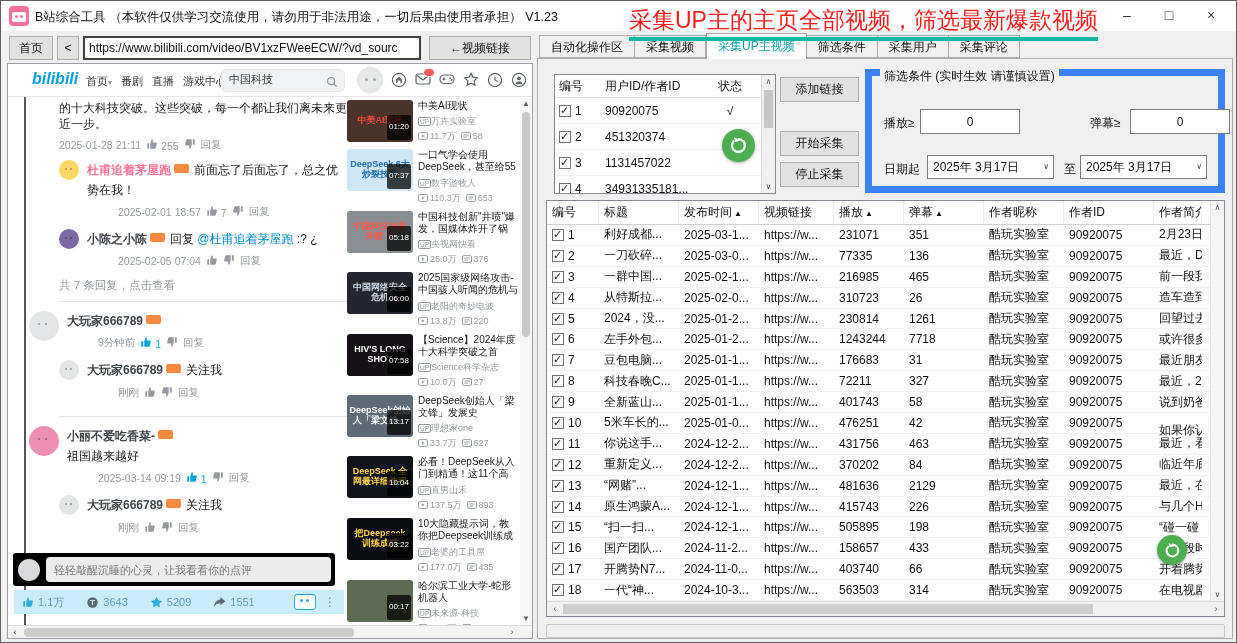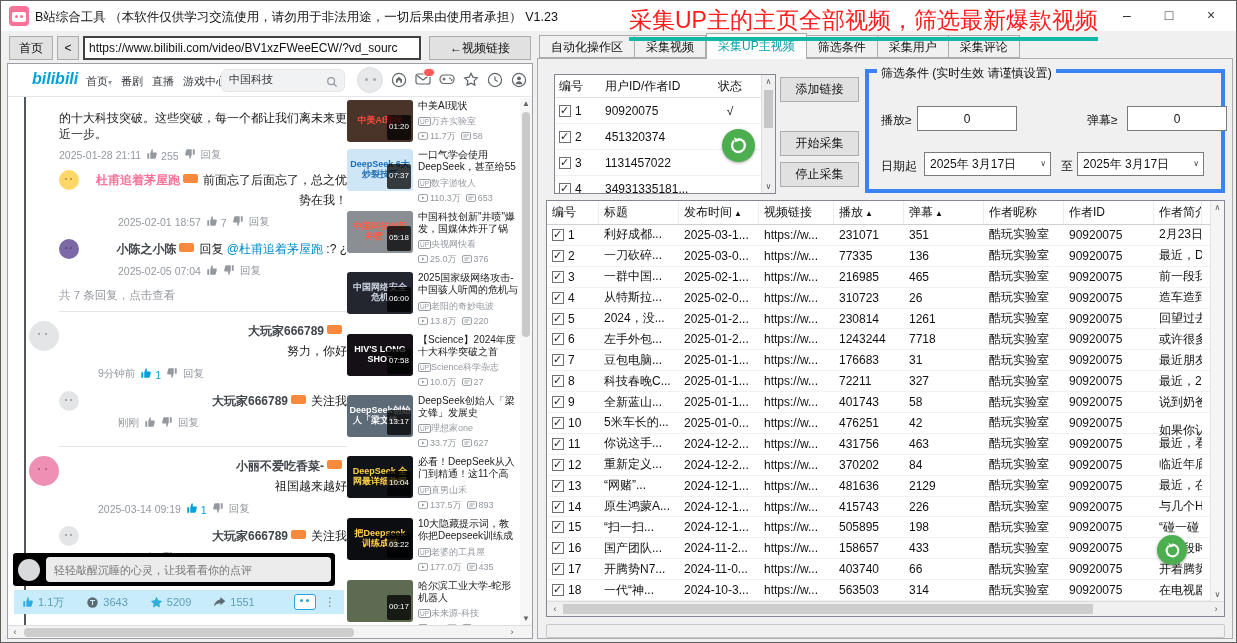--- a/index.html
+++ b/index.html
@@ -39,30 +39,30 @@
   .bili-search { position:absolute; left:213px; top:5px; width:124px; height:23px; background:#f1f2f3; border:1px solid #e3e5e7; border-radius:6px; }
   .bili-search input { position:absolute; left:7px; top:3px; width:92px; border:none; background:transparent; font-size:11px; color:#31343a; outline:none; }
   .search-ico { position:absolute; right:6px; top:4px; }
   #hdr-icons { position:absolute; left:349px; top:3px; display:flex; gap:8px; align-items:center; }
   .hdr-avatar { width:26px; height:26px; border-radius:50%; background:#e7e9eb; border:1px solid #dcdee0; position:relative; }
   .hdr-avatar:before{content:"";position:absolute;left:7px;top:10px;width:3px;height:3px;border-radius:50%;background:#aaa;box-shadow:8px 0 0 #aaa;}
   .hico { position:relative; width:16px; height:16px; }
   .hico svg { display:block; }
   .mail-badge { position:absolute; right:-4px; top:-4px; width:12px; height:9px; background:#fa5a57; border-radius:5px; border:1px solid #fff; }
 
-  #comments { position:absolute; left:20px; top:43px; width:319px; height:456px; overflow:hidden; padding-top:4px; }
+  #comments { position:absolute; left:20px; top:33px; width:319px; height:456px; overflow:hidden; padding-top:4px; }
   .c-lead { margin-left:31px; font-size:12px; color:#18191c; line-height:1.3; }
   .c-meta { display:flex; align-items:center; gap:5px; color:#9499a0; font-size:10.5px; margin:6px 0 8px 31px; }
   .c-item { display:flex; margin-left:1px; margin-bottom:2px; }
   .c-item.reply { margin-left:31px; }
   .c-avatar { flex:none; width:30px; height:30px; border-radius:50%; margin-right:8px; position:relative; }
   .c-item.reply .c-avatar { width:20px; height:20px; }
   .c-avatar:before{content:"";position:absolute;left:30%;top:40%;width:2px;height:2px;border-radius:50%;background:rgba(0,0,0,.35);box-shadow:7px 0 0 rgba(0,0,0,.35);}
   .c-item.reply .c-avatar:before{box-shadow:5px 0 0 rgba(0,0,0,.35);}
-  .c-body { flex:1; min-width:0;text-align:right; }
+  .c-body { flex:1; min-width:0; }
   .c-name { font-size:12px; color:#41454c; font-weight:bold; margin-right:3px; }
   .lv-badge { display:inline-block; width:15px; height:9px; border-radius:2px; background:#fa8940; vertical-align:1px; margin-right:5px; }
   .c-text { font-size:12px; color:#18191c; line-height:1.45; margin-top:3px; }
   .c-text.inline { display:inline; margin:0; }
   .link { color:#008ac5; }
   .c-divider { height:1px; background:#e3e5e7; margin:8px 0 9px 31px; }
   .view-more { margin-left:31px; font-size:11.5px; color:#9499a0; margin-bottom:4px; }
 
   #c-input { position:absolute; left:5px; top:489px; width:322px; height:33px; background:#000; border-radius:3px; display:flex; align-items:center; z-index:4; }
   .ci-avatar { flex:none; width:22px; height:22px; border-radius:50%; background:#d8dadc; margin:0 6px 0 5px; }
@@ -105,21 +105,21 @@
   .id-scroll .arr { position:absolute; left:0; width:13px; height:13px; font-size:8px; color:#555; text-align:center; line-height:13px; }
   .id-thumb { position:absolute; left:2px; top:15px; width:9px; height:38px; background:#c6c6c6; }
 
   .cb { flex:none; width:12px; height:12px; border:1px solid #707070; background:#fff; position:relative; margin-right:4px; display:inline-block; }
   .cb:after { content:"✓"; position:absolute; left:0px; top:-2px; font-size:11px; color:#1a1a1a; }
 
   .pbtn { position:absolute; left:242px; width:79px; height:25px; background:#e1e1e1; border:1px solid #adadad; font-size:12px; text-align:center; line-height:23px; color:#111; }
 
   .green-circle { position:absolute; border-radius:50%; background:#4cae4f; box-shadow:0 1px 3px rgba(0,0,0,.35); display:flex; align-items:center; justify-content:center; z-index:6; }
 
-  #filter-box { position:absolute; left:327px; top:10px; width:360px; height:124px; border:4px solid #3b82f6;padding-left:48px; }
+  #filter-box { position:absolute; left:327px; top:10px; width:360px; height:124px; border:7px solid #3b82f6;padding-left:48px; }
   #filter-legend { position:absolute; left:8px; top:-8px; background:#f0f0f0; padding:0 4px; font-size:12px; color:#111; }
   .flabel { position:absolute; font-size:12px; color:#111; }
   .fnum { position:absolute; width:100px; height:25px; border:1px solid #7a7a7a; background:#fff; font-size:12px; text-align:center; color:#111; }
   .fdate { position:absolute; width:127px; height:24px; border:1px solid #7a7a7a; background:#fff; font-size:12px; color:#111; line-height:22px; padding-left:5px; }
   .fdate .dd { position:absolute; right:4px; top:0; font-size:8px; color:#444; }
 
   #main-box { position:absolute; left:8px; top:141px; width:679px; height:417px; background:#fff; border:1px solid #828790; overflow:hidden; }
   .mt-head { display:flex; height:24px; border-bottom:1px solid #d0d0d0; font-size:12px; color:#111; align-items:center; }
   .mt-head .mc { border-right:1px solid #ececec; height:100%; line-height:23px; }
   .mt-row { display:flex; height:20.9px; align-items:center; font-size:12px; color:#111; border-bottom:1px solid #f1f1f1; }
@@ -271,21 +271,21 @@
                       <path fill="#9499a0" d="M1.5 6h2.2v6.5H1.5zM5 12.5V6l1.6-4.2c.25-.65 1.3-.5 1.3.25V5.2h3.4c.85 0 1.5.8 1.3 1.6l-1.1 4.6c-.15.65-.75 1.1-1.4 1.1z"></path>
                     </g>
                   </svg></span>
                 <span>回复</span>
               </div></div>
           </div>
           <div class="view-more">共 7 条回复，点击查看</div>
           <div class="c-divider"></div>
           <div class="c-item">
             <span class="c-avatar" style="background: rgb(227, 229, 231);"></span>
-            <div class="c-body"><span class="c-name">大玩家666789</span><span class="lv-badge"></span><div class="c-text">努力，你好</div><div class="c-meta">
+            <div class="c-body"><span class="c-name">大玩家666789</span><span class="lv-badge"></span><div class="c-meta">
                 <span>9分钟前</span>
                 <span><svg width="12" height="12" viewBox="0 0 14 14">
                     <path fill="#00a1d6" d="M1.5 6h2.2v6.5H1.5zM5 12.5V6l1.6-4.2c.25-.65 1.3-.5 1.3.25V5.2h3.4c.85 0 1.5.8 1.3 1.6l-1.1 4.6c-.15.65-.75 1.1-1.4 1.1z"></path>
                   </svg> <span style="color:#00a1d6">1</span></span>
                 <span><svg width="12" height="12" viewBox="0 0 14 14">
                     <g transform="rotate(180 7 7)">
                       <path fill="#9499a0" d="M1.5 6h2.2v6.5H1.5zM5 12.5V6l1.6-4.2c.25-.65 1.3-.5 1.3.25V5.2h3.4c.85 0 1.5.8 1.3 1.6l-1.1 4.6c-.15.65-.75 1.1-1.4 1.1z"></path>
                     </g>
                   </svg></span>
                 <span>回复</span>

